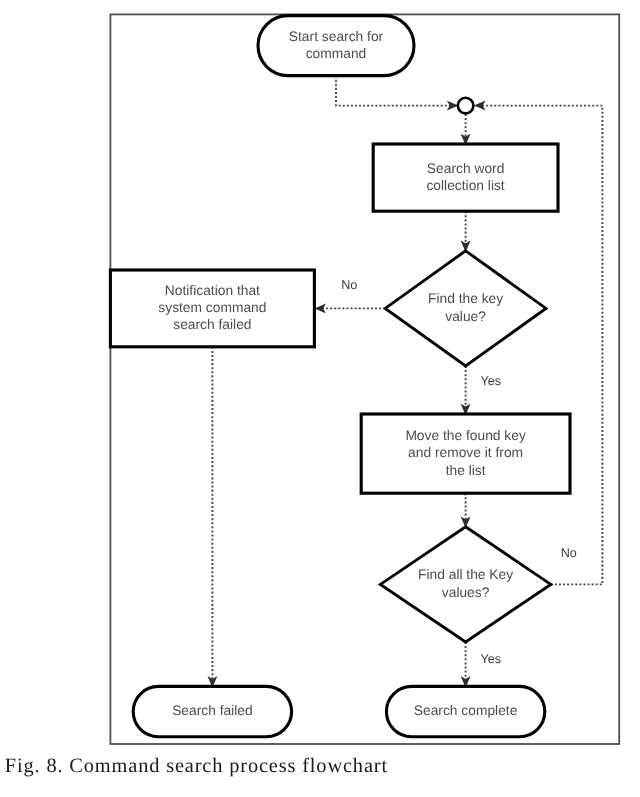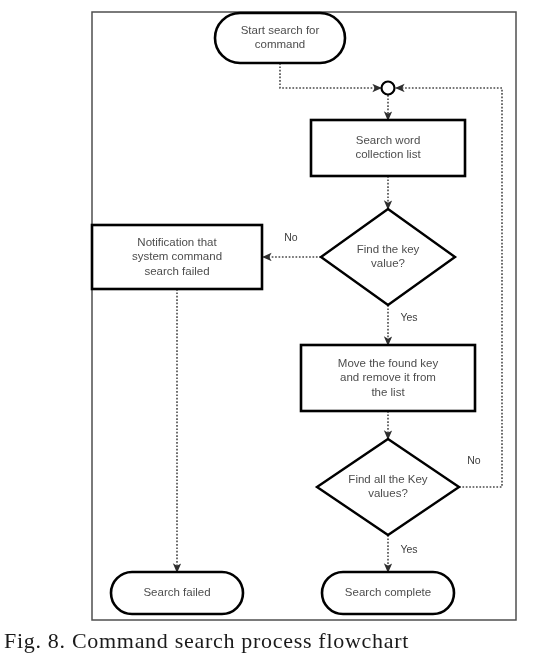--- a/index.html
+++ b/index.html
@@ -68,21 +68,21 @@
     fill: none;
     stroke: #4f4f4f;
     stroke-width: 1.5;
   }
   #caption {
     position: absolute;
     left: 0;
     top: 628px;
     width: 533px;
     font-family: "Liberation Serif", serif;
-    font-size: 22px;
+    font-size: 17px;
     color: #1a1a1a;
     letter-spacing: 0.7px;
     white-space: nowrap;
     padding-left: 4px;
     box-sizing: border-box;
   }
 </style>
 </head>
 <body>
 

